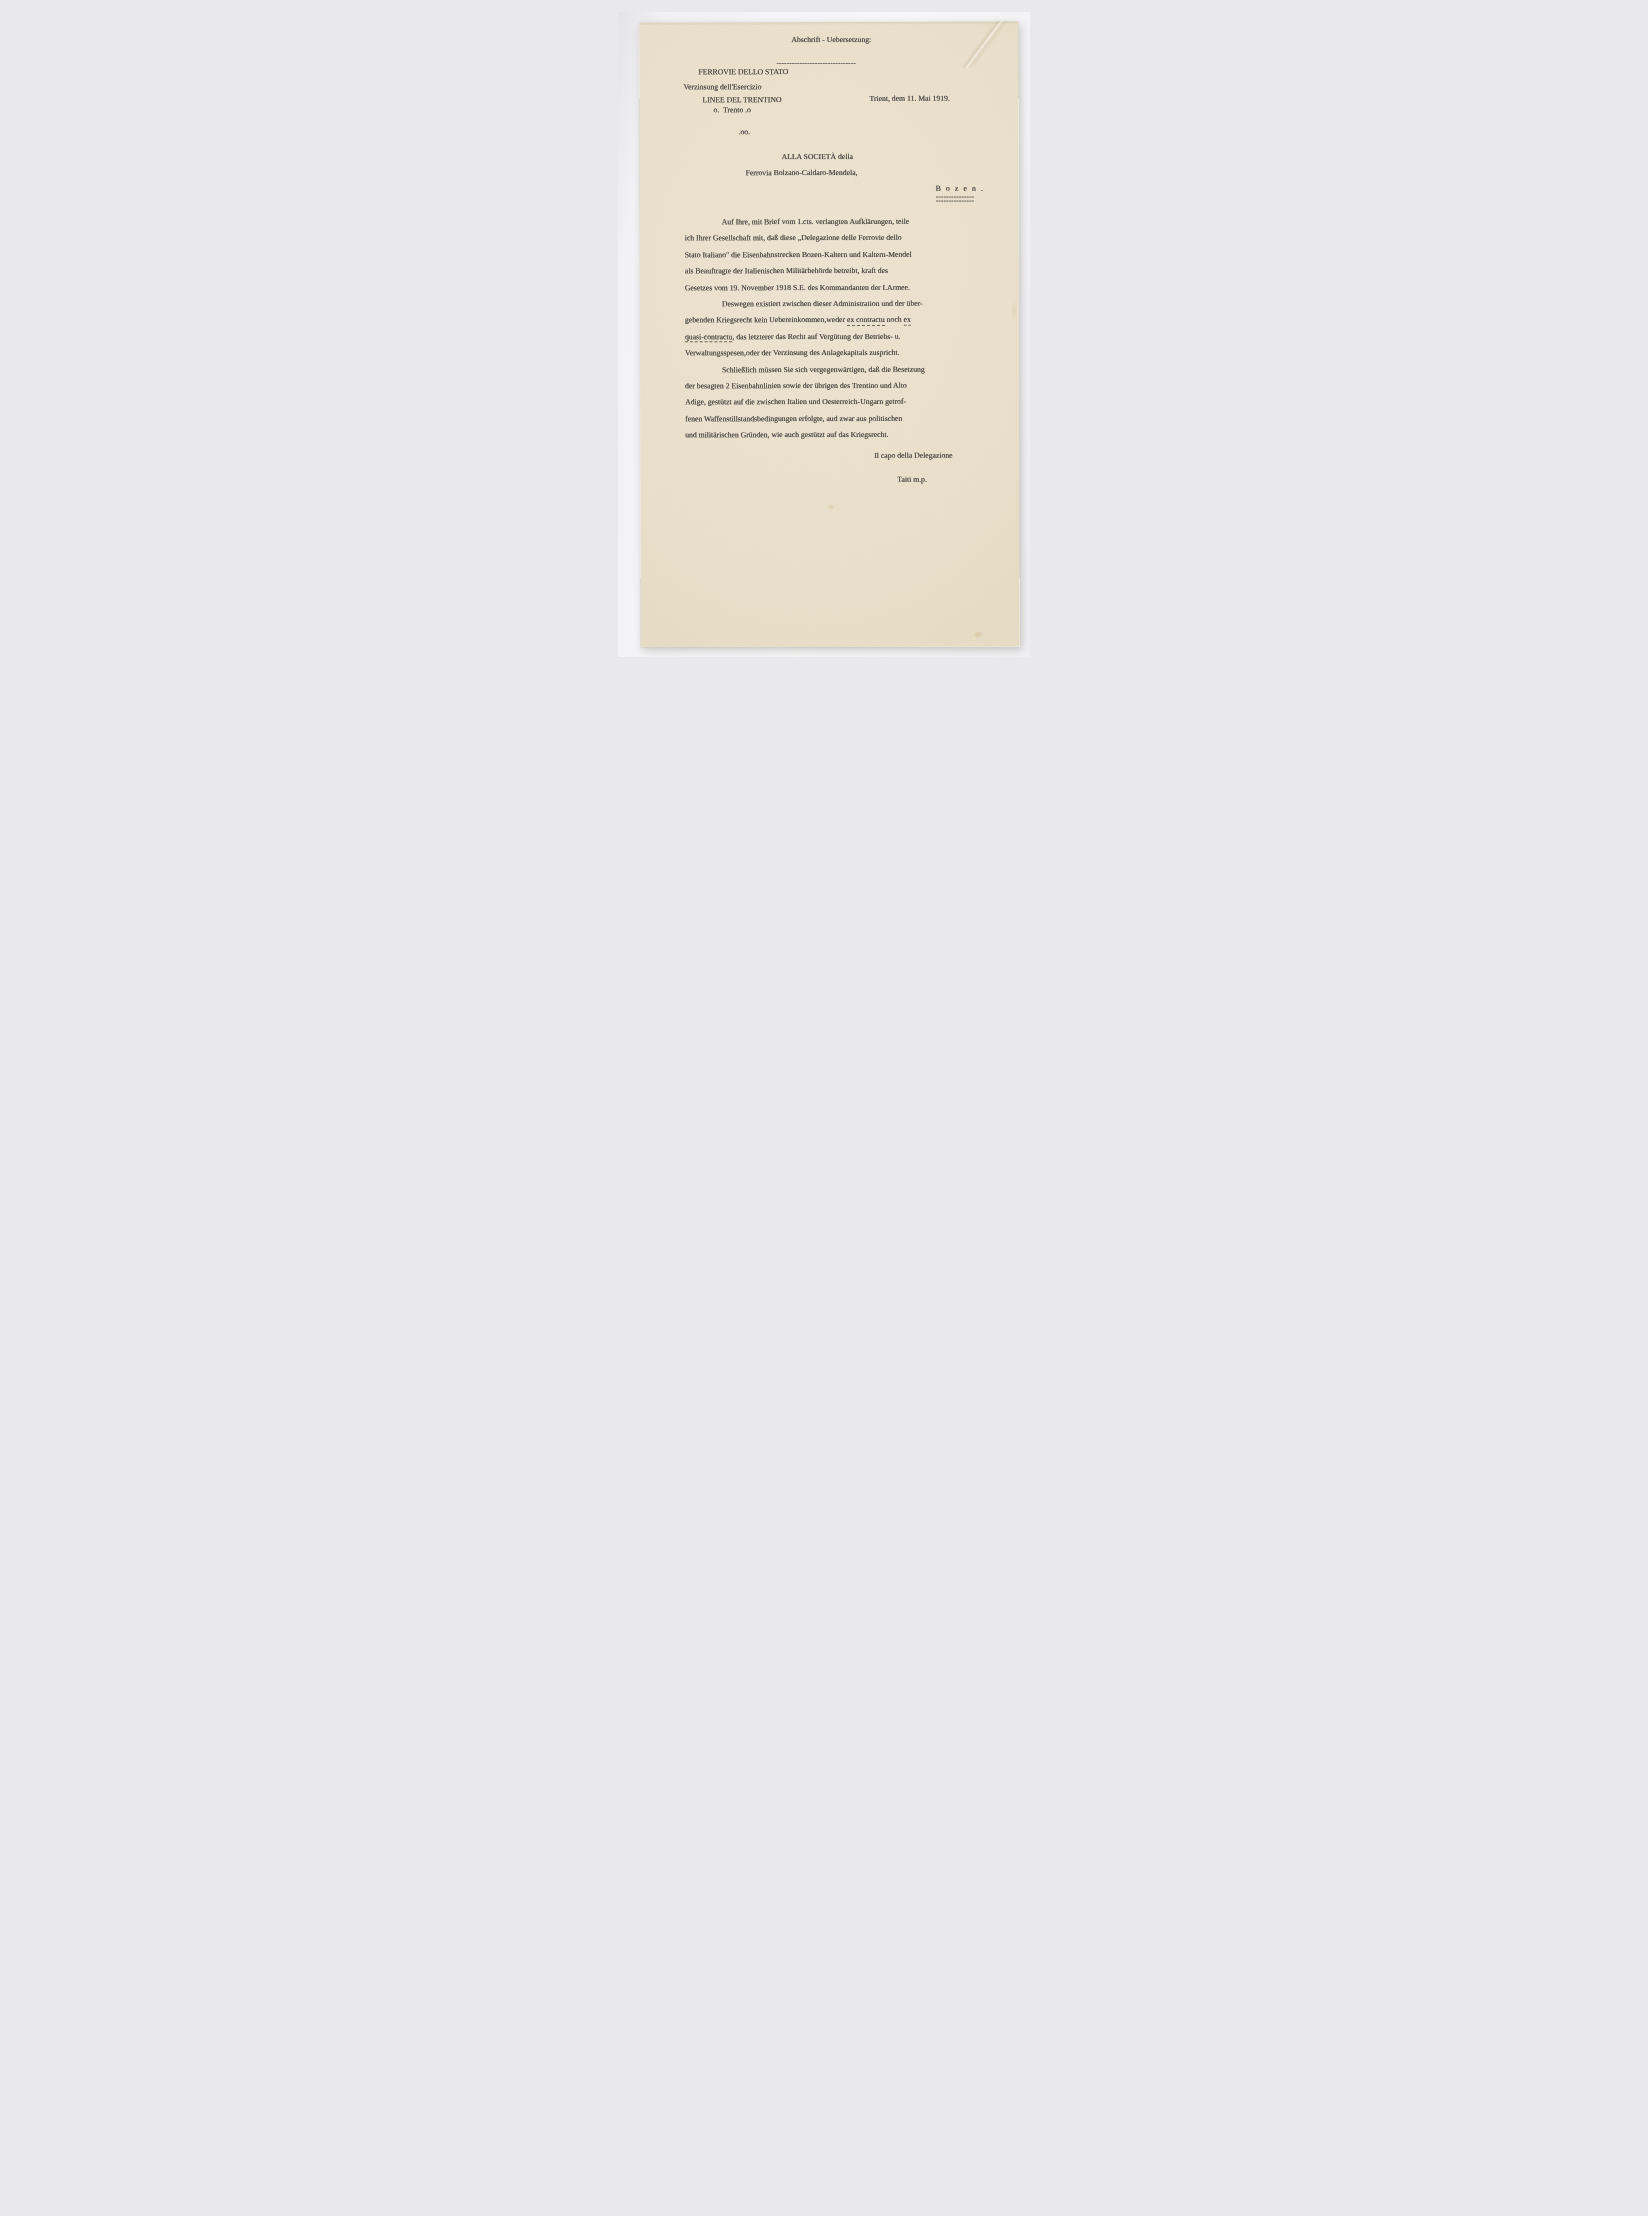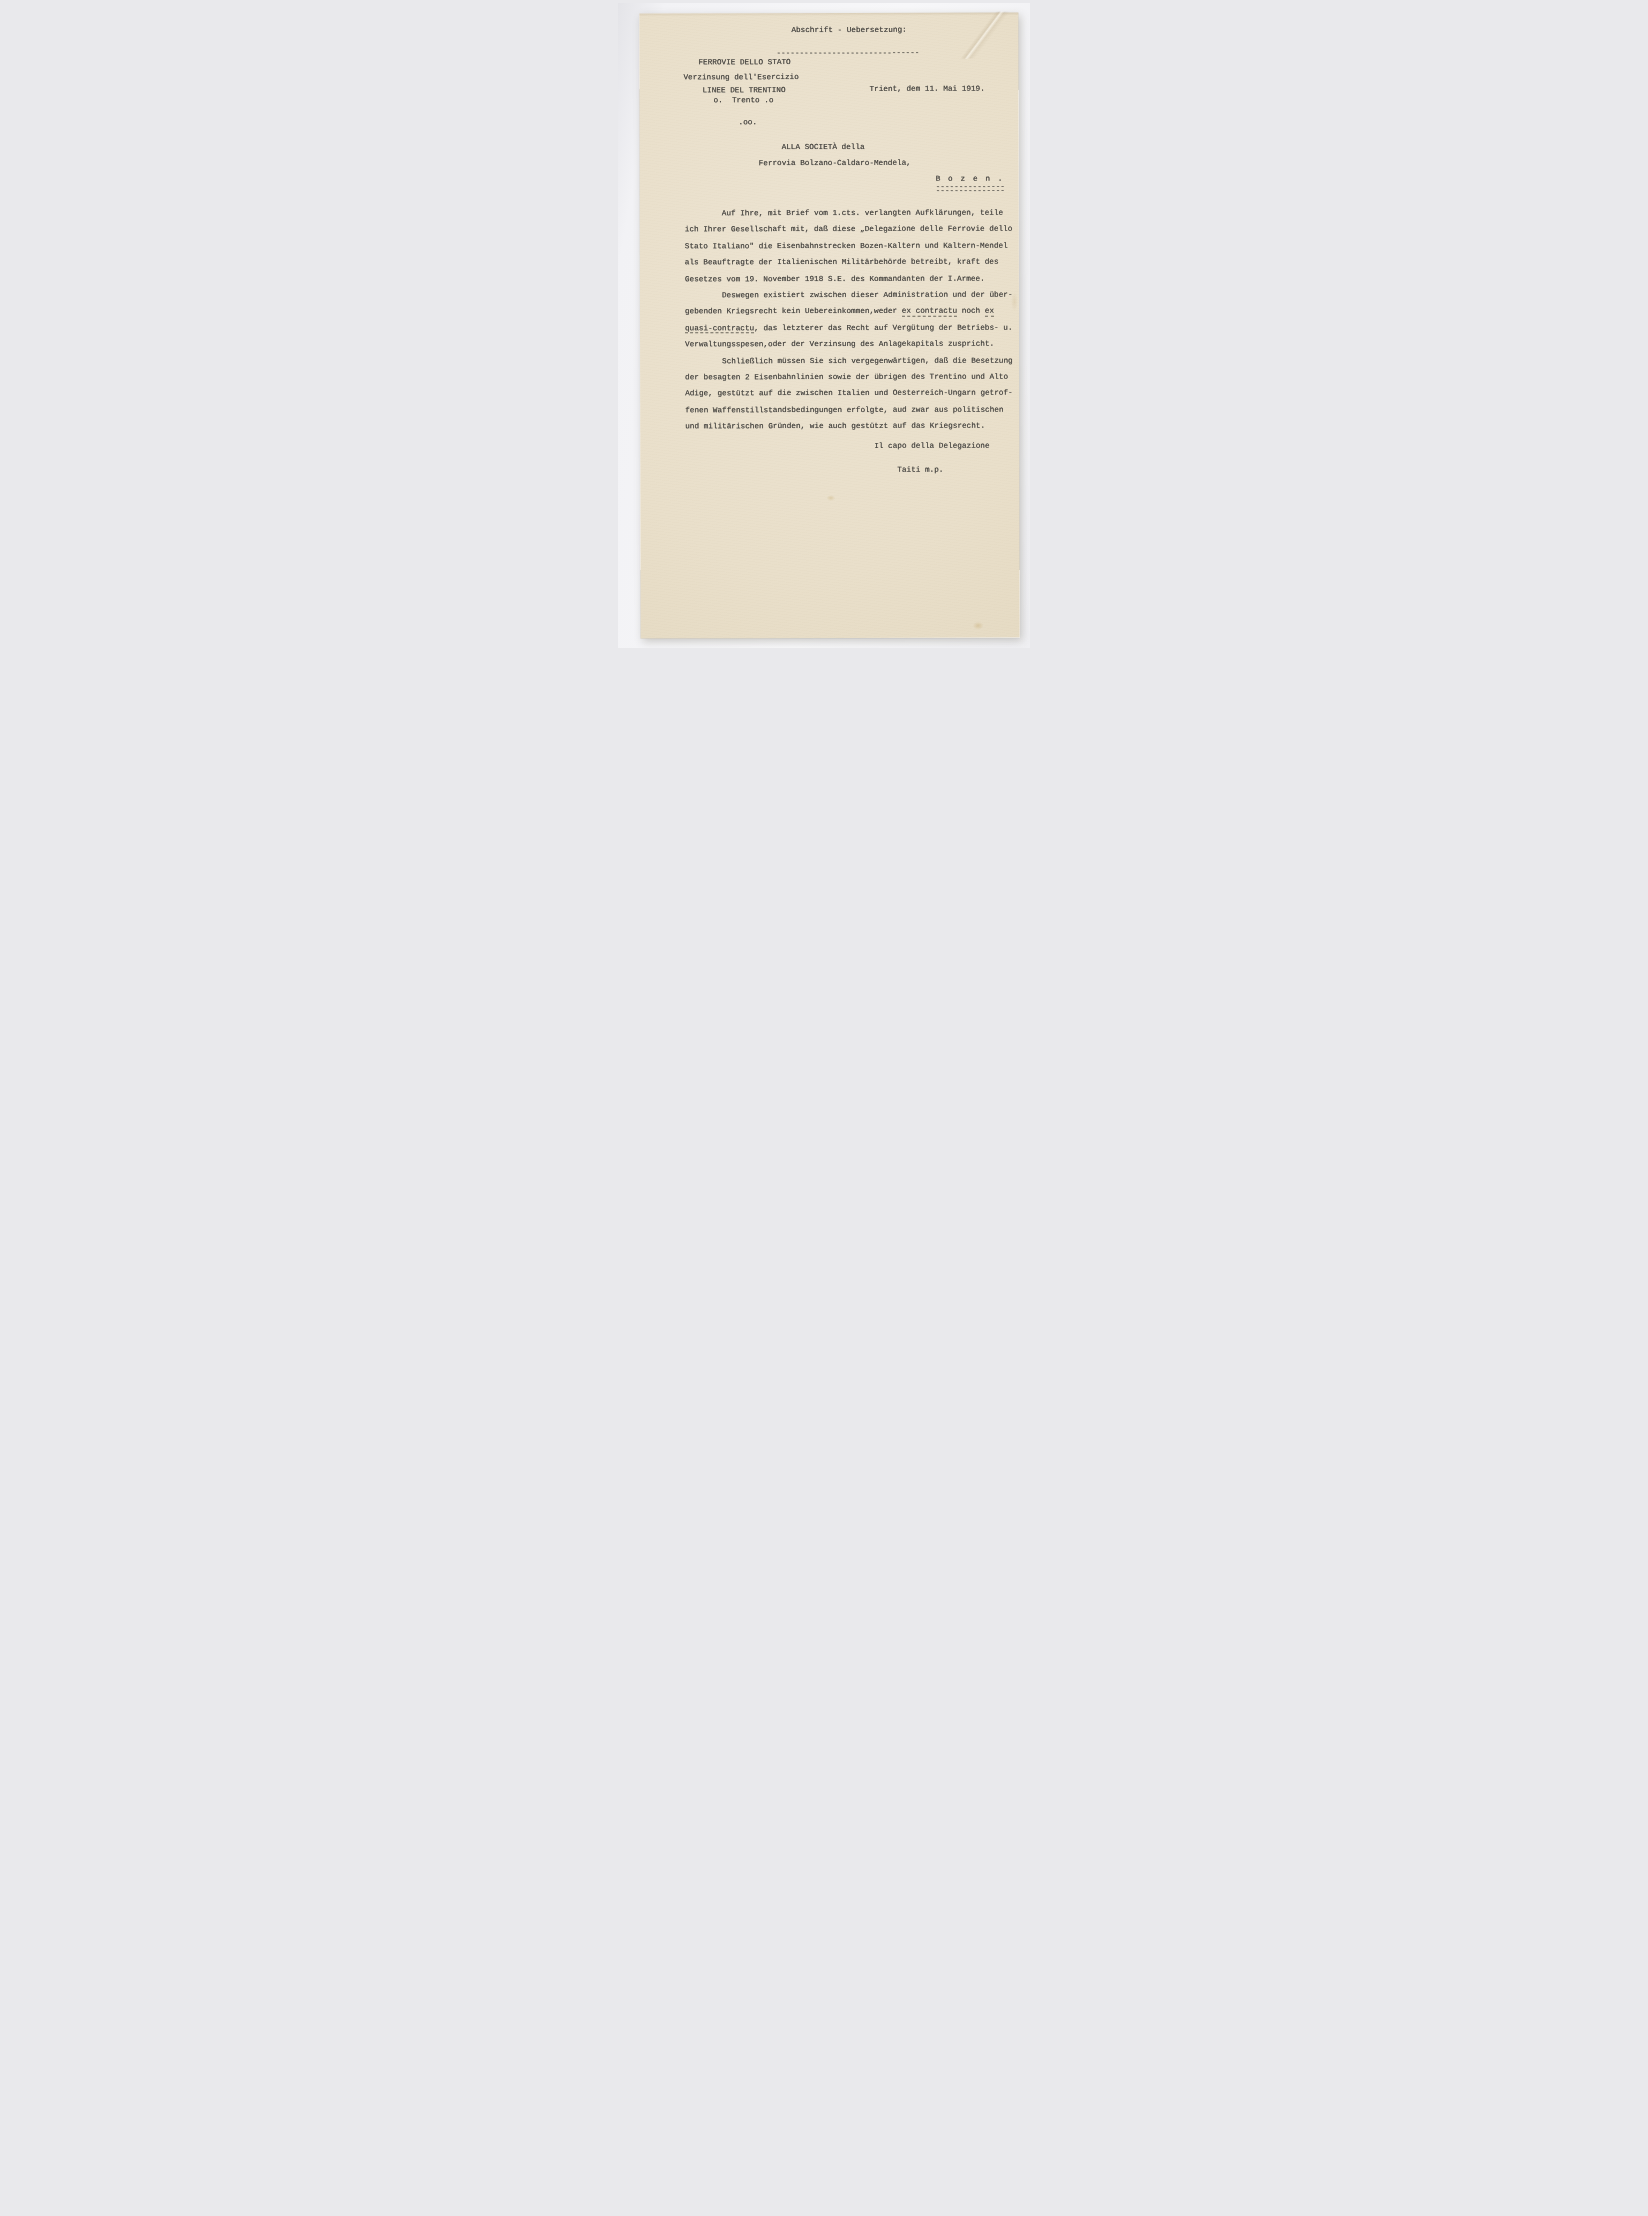--- a/index.html
+++ b/index.html
@@ -1,20 +1,20 @@
 <!DOCTYPE html>
 <html style="font-size:7px"><head>
 <meta charset="utf-8">
 <style>
   html,body { margin:0; padding:0; background:#e9e9ec; }
   .scan {
-    position:relative; width:412px; height:645px; margin:3px auto;
+    position:relative; width:412px; height:645px; margin:12px auto;
     background:linear-gradient(100deg,#e4e4e8 0%, #f2f2f5 9%, #f7f7f9 55%, #efeff2 100%);
     overflow:hidden;
-    font-family:Liberation Mono, monospace;
+    font-family:Liberation Serif, serif;
   }
   .paper {
     position:absolute; left:22px; top:9.8px; width:379px; height:625px;
     background:
       repeating-linear-gradient(7deg, rgba(120,100,60,0.015) 0 0.9px, rgba(0,0,0,0) 0.9px 2.7px),
       radial-gradient(130% 100% at 45% 40%, #ece3d1 0%, #e9dfca 50%, #e4d9c1 82%, #dccfb3 100%);
     box-shadow: 0 0.4px 0.9px rgba(0,0,0,0.10), 2.2px 3.1px 8px rgba(100,95,80,0.30);
     transform: rotate(-0.12deg);
   }
   .paper::before {
@@ -60,21 +60,21 @@
     <div class="t rule" style="left:137px; top:35px;">-------------------------------</div>
 
     <div class="t" style="left:59px; top:44px;">FERROVIE DELLO STATO</div>
     <div class="t" style="left:44px; top:59px;">Verzinsung dell'Esercizio</div>
     <div class="t" style="left:63px; top:72px;">LINEE DEL TRENTINO</div>
     <div class="t" style="left:230px; top:71px;text-align:center;">Trient, dem 11. Mai 1919.</div>
     <div class="t" style="left:74px; top:82px;">o.  Trento .o</div>
     <div class="t" style="left:99px; top:104px;">.oo.</div>
 
     <div class="t" style="left:142px; top:129px;">ALLA SOCIETÀ della</div>
-    <div class="t" style="left:119px; top:145px;">Ferrovia Bolzano-Caldaro-Mendela,</div>
+    <div class="t" style="left:106px; top:145px;">Ferrovia Bolzano-Caldaro-Mendela,</div>
     <div class="t spread" style="left:296px; top:161px;">B o z e n .</div>
     <div class="t rule" style="left:296px; top:169px;">---------------</div>
     <div class="t rule" style="left:296px; top:173px;">---------------</div>
 
     <div class="body-block">
       <div class="bl ind">Auf Ihre, mit Brief vom 1.cts. verlangten Aufklärungen, teile</div>
       <div class="bl">ich Ihrer Gesellschaft mit, daß diese „Delegazione delle Ferrovie dello</div>
       <div class="bl">Stato Italiano" die Eisenbahnstrecken Bozen-Kaltern und Kaltern-Mendel</div>
       <div class="bl">als Beauftragte der Italienischen Militärbehörde betreibt, kraft des</div>
       <div class="bl">Gesetzes vom 19. November 1918 S.E. des Kommandanten der I.Armee.</div>

